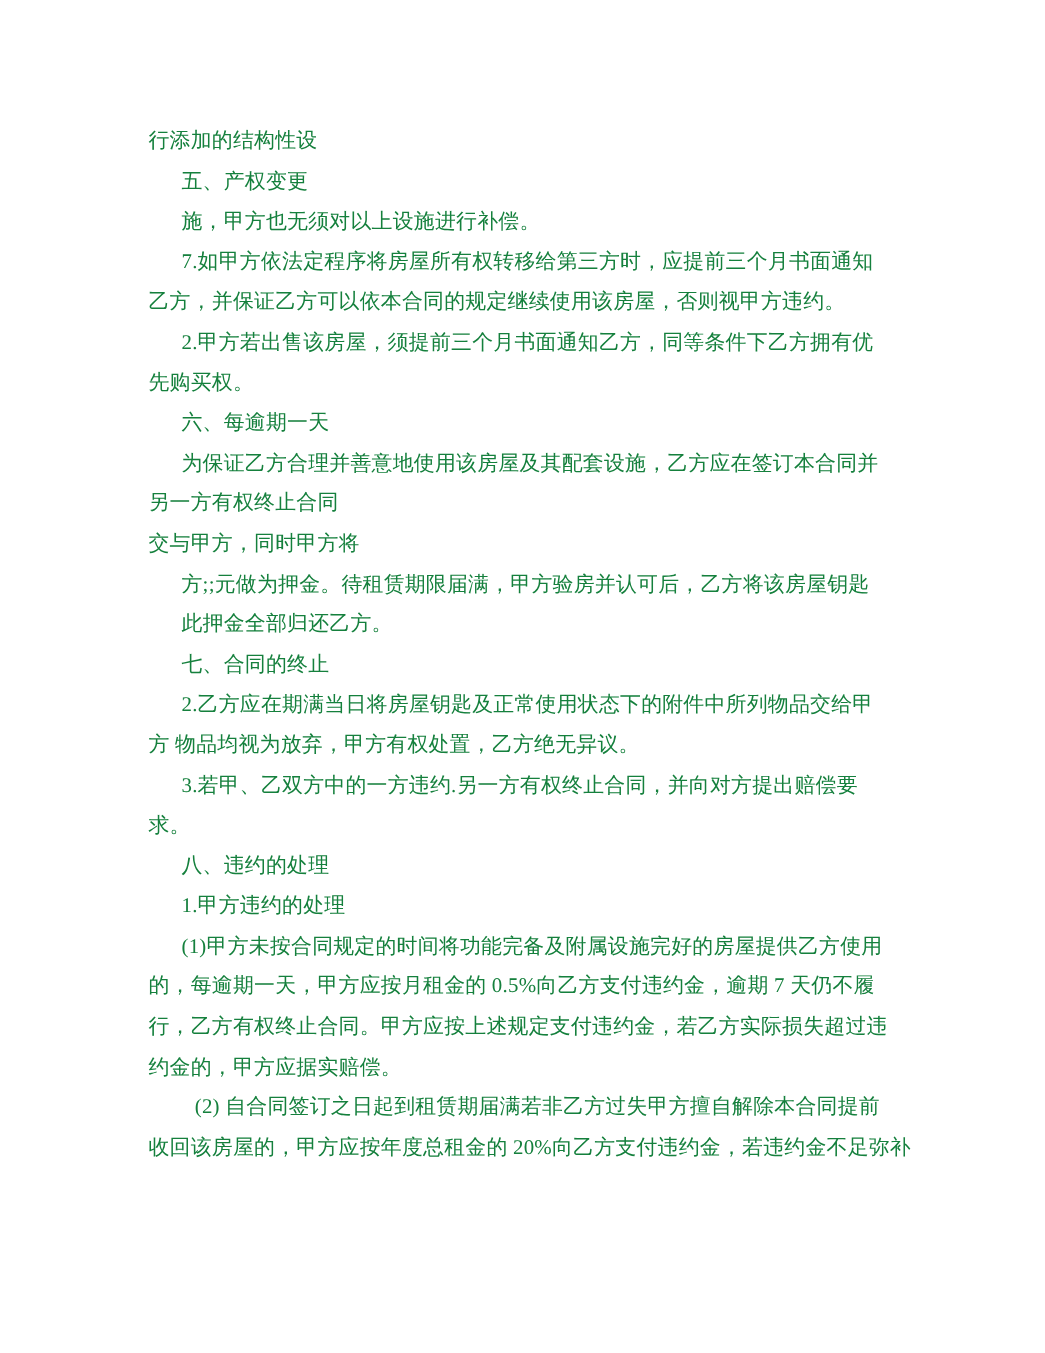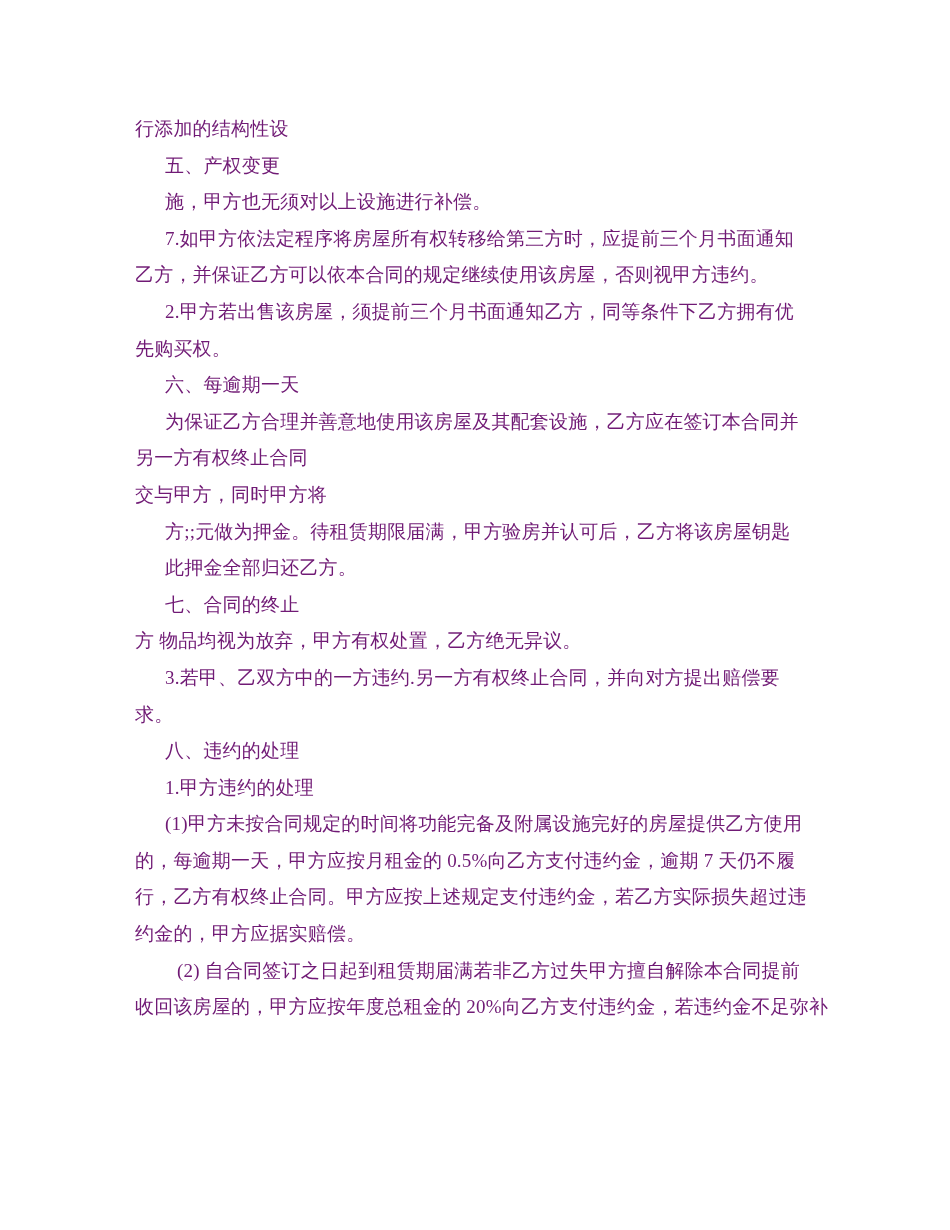--- a/index.html
+++ b/index.html
@@ -15,21 +15,21 @@
     width: 950px;
     height: 1230px;
     background: #ffffff;
     overflow: hidden;
   }
   .text-block {
     position: absolute;
     top: 111px;
     left: 135px;
     width: 690px;
-    color: #701a75;
+    color: #15803d;
     font-size: 19px;
   }
   .line {
     height: 36.6px;
     line-height: 36.6px;
     white-space: nowrap;
     letter-spacing: 0.2px;
   }
   .indent-none   { padding-left: 0; }
   .indent-normal { padding-left: 30px; }
@@ -47,20 +47,21 @@
     <div class="line indent-none">乙方，并保证乙方可以依本合同的规定继续使用该房屋，否则视甲方违约。</div>
     <div class="line indent-normal">2.甲方若出售该房屋，须提前三个月书面通知乙方，同等条件下乙方拥有优</div>
     <div class="line indent-none">先购买权。</div>
     <div class="line indent-normal">六、每逾期一天</div>
     <div class="line indent-normal">为保证乙方合理并善意地使用该房屋及其配套设施，乙方应在签订本合同并</div>
     <div class="line indent-none">另一方有权终止合同</div>
     <div class="line indent-none">交与甲方，同时甲方将</div>
     <div class="line indent-normal">方;;元做为押金。待租赁期限届满，甲方验房并认可后，乙方将该房屋钥匙</div>
     <div class="line indent-normal">此押金全部归还乙方。</div>
     <div class="line indent-normal">七、合同的终止</div>
+    <div class="line indent-normal">2.乙方应在期满当日将房屋钥匙及正常使用状态下的附件中所列物品交给甲</div>
     <div class="line indent-none">方 物品均视为放弃，甲方有权处置，乙方绝无异议。</div>
     <div class="line indent-normal">3.若甲、乙双方中的一方违约.另一方有权终止合同，并向对方提出赔偿要</div>
     <div class="line indent-none">求。</div>
     <div class="line indent-normal">八、违约的处理</div>
     <div class="line indent-normal">1.甲方违约的处理</div>
     <div class="line indent-normal">(1)甲方未按合同规定的时间将功能完备及附属设施完好的房屋提供乙方使用</div>
     <div class="line indent-none">的，每逾期一天，甲方应按月租金的 0.5%向乙方支付违约金，逾期 7 天仍不履</div>
     <div class="line indent-none">行，乙方有权终止合同。甲方应按上述规定支付违约金，若乙方实际损失超过违</div>
     <div class="line indent-none">约金的，甲方应据实赔偿。</div>
     <div class="line indent-wide">(2)  自合同签订之日起到租赁期届满若非乙方过失甲方擅自解除本合同提前</div>

